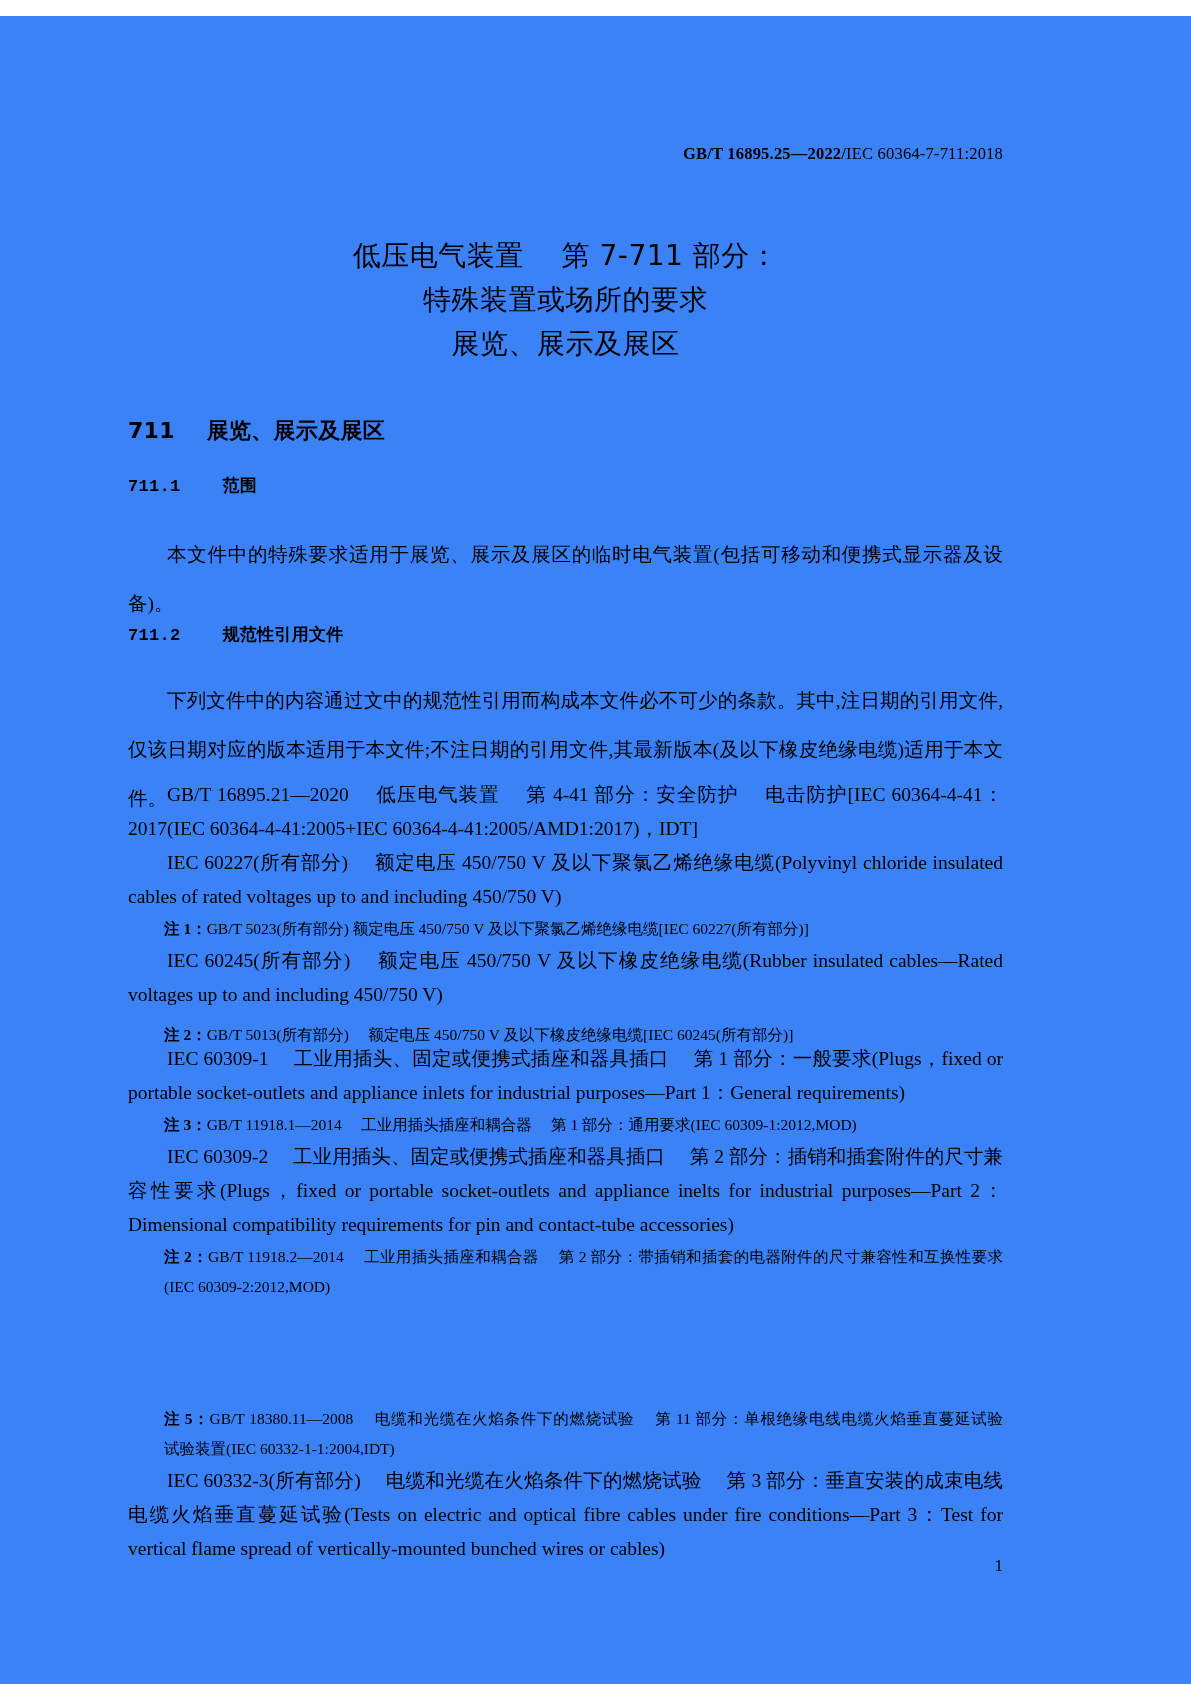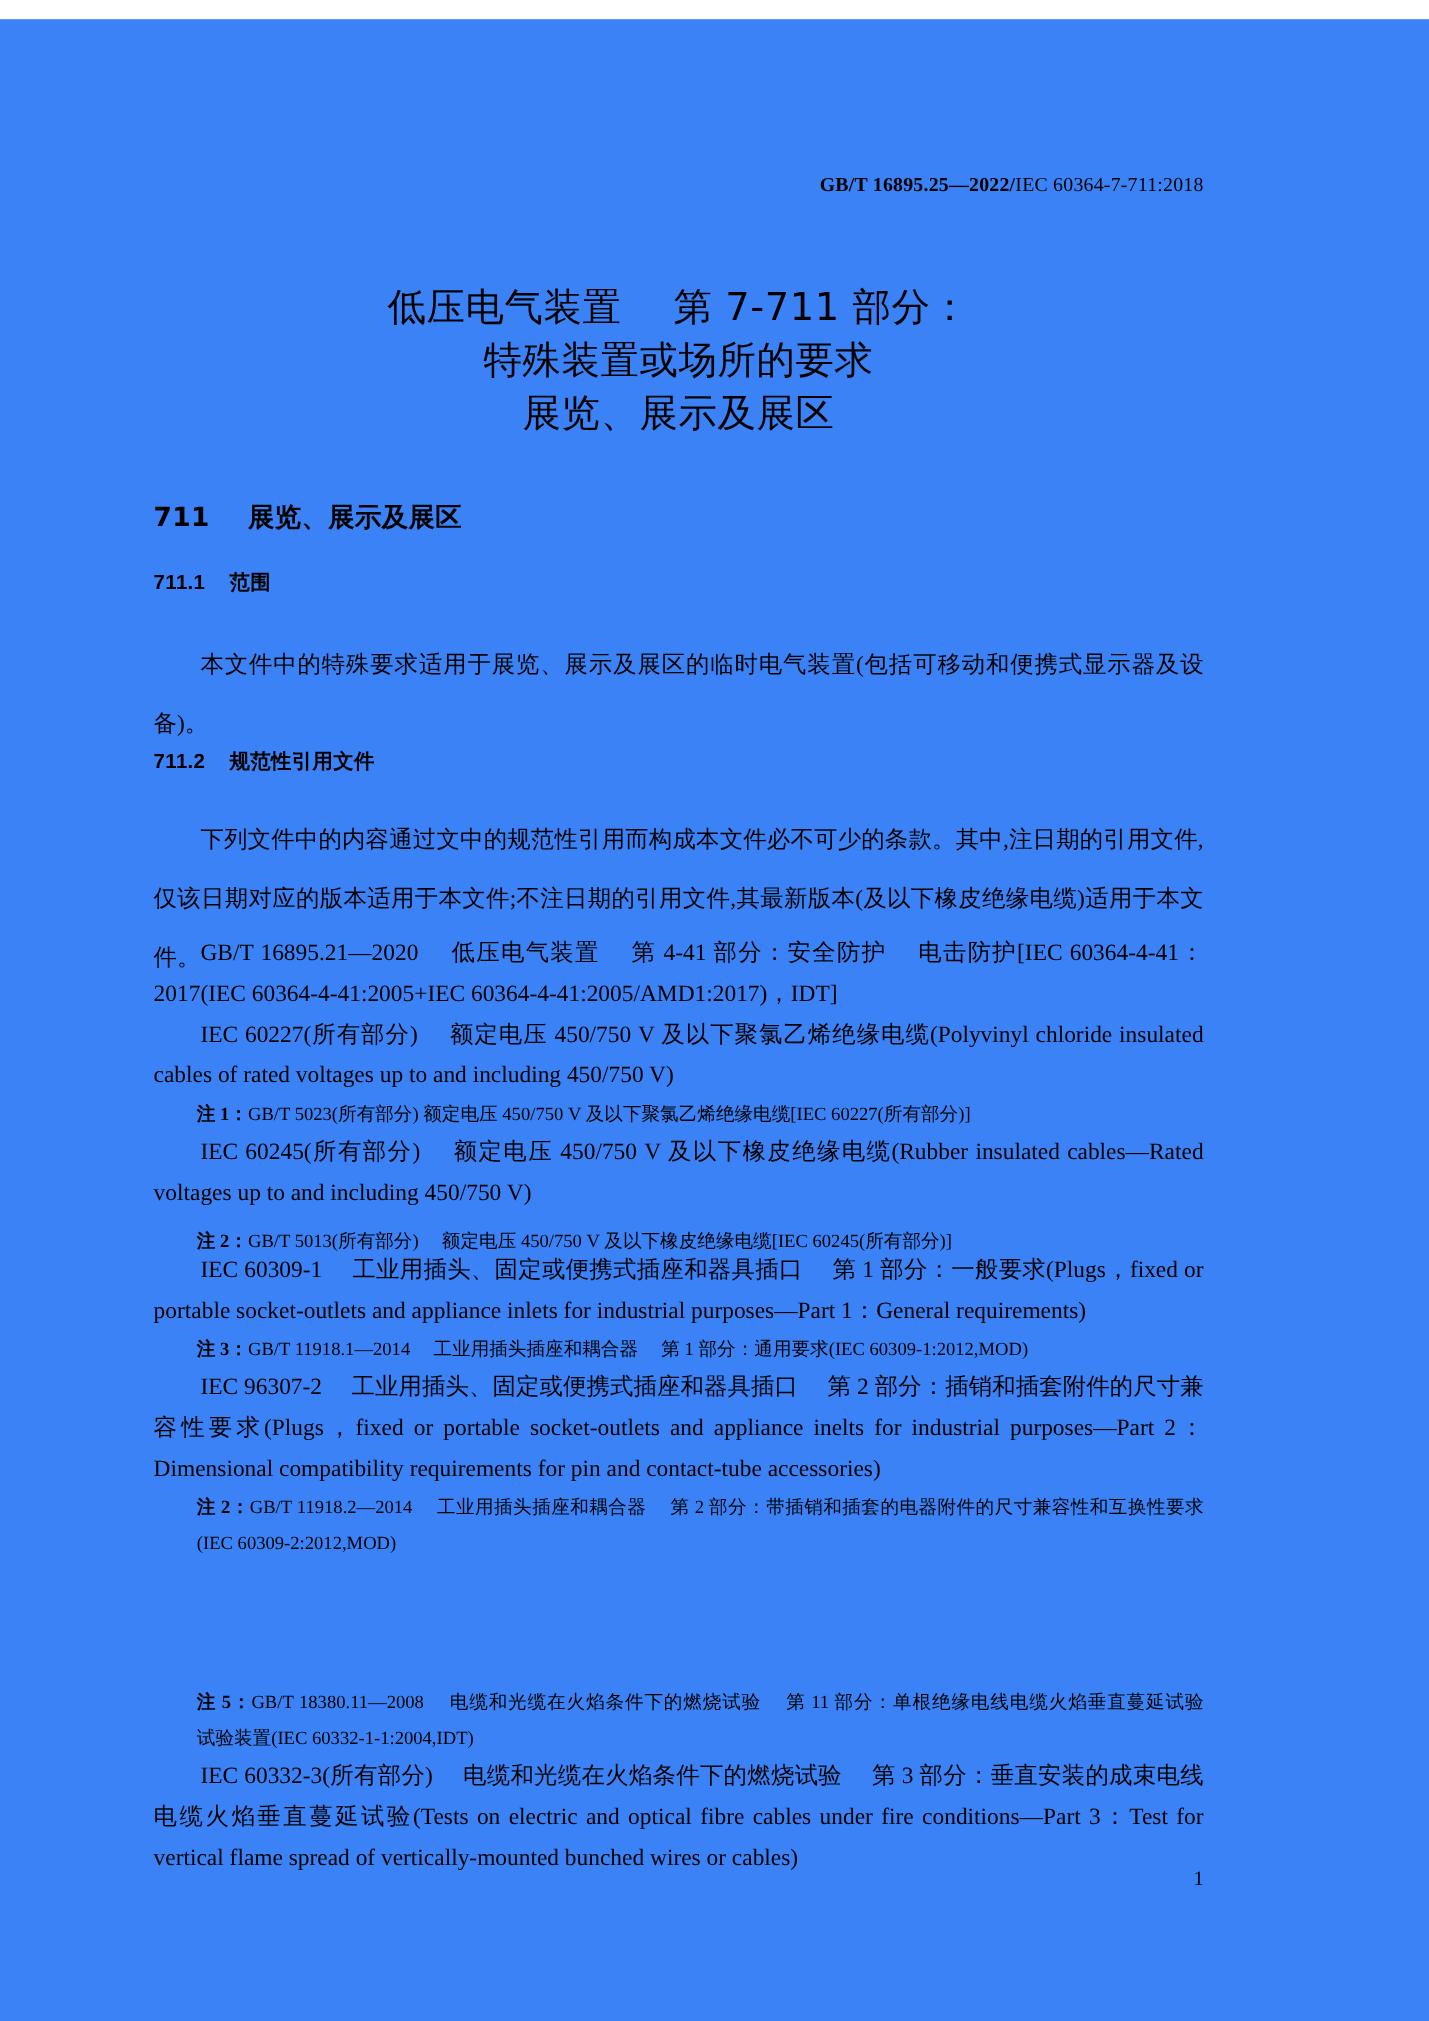--- a/index.html
+++ b/index.html
@@ -44,42 +44,42 @@
   }
 
   
   .title-block {
     position: absolute;
     top: 218px;
     left: 0;
     width: 875px;
     text-align: center;
     font-family: "DejaVu Sans", "Liberation Sans", sans-serif;
-    font-size: 32px;
+    font-size: 28px;
     line-height: 44px;
     letter-spacing: 0.5px;
   }
   .title-line {
     white-space: pre;
   }
 
   
   .h1 {
     position: absolute;
     left: 0;
     font-family: "DejaVu Sans", "Liberation Sans", sans-serif;
     font-size: 22px;
     font-weight: bold;
     white-space: pre;
     letter-spacing: 0.3px;
   }
   .h2 {
     position: absolute;
     left: 0;
-    font-family: Liberation Sans, sans-serif;
+    font-family: Liberation Mono, monospace;
     font-size: 17px;
     font-weight: bold;
     white-space: pre;
     letter-spacing: 0.3px;
   }
 
   
   .para {
     position: absolute;
     left: 0;
@@ -160,21 +160,21 @@
     <div class="note" style="top:898px;"><b>注 1：</b><span>GB/T 5023(所有部分) 额定电压 450/750 V 及以下聚氯乙烯绝缘电缆[IEC 60227(所有部分)]</span></div>
 
     <div class="ref" style="top:928px;">IEC 60245(所有部分)　 额定电压 450/750 V 及以下橡皮绝缘电缆(Rubber insulated cables—Rated voltages up to and including 450/750 V)</div>
 
     <div class="note" style="top:1004px;"><b>注 2：</b><span>GB/T 5013(所有部分)　 额定电压 450/750 V 及以下橡皮绝缘电缆[IEC 60245(所有部分)]</span></div>
 
     <div class="ref" style="top:1026px;">IEC 60309-1　 工业用插头、固定或便携式插座和器具插口　 第 1 部分：一般要求(Plugs，fixed or portable socket-outlets and appliance inlets for industrial purposes—Part 1：General requirements)</div>
 
     <div class="note" style="top:1094px;"><b>注 3：</b><span>GB/T 11918.1—2014　 工业用插头插座和耦合器　 第 1 部分：通用要求(IEC 60309-1:2012,MOD)</span></div>
 
-    <div class="ref" style="top:1124px;">IEC 96307-2　 工业用插头、固定或便携式插座和器具插口　 第 2 部分：插销和插套附件的尺寸兼容性要求(Plugs，fixed or portable socket-outlets and appliance inelts for industrial purposes—Part 2：Dimensional compatibility requirements for pin and contact-tube accessories)</div>
+    <div class="ref" style="top:1124px;">IEC 60309-2　 工业用插头、固定或便携式插座和器具插口　 第 2 部分：插销和插套附件的尺寸兼容性要求(Plugs，fixed or portable socket-outlets and appliance inelts for industrial purposes—Part 2：Dimensional compatibility requirements for pin and contact-tube accessories)</div>
 
     <div class="note" style="top:1226px;"><b>注 2：</b><span>GB/T 11918.2—2014　 工业用插头插座和耦合器　 第 2 部分：带插销和插套的电器附件的尺寸兼容性和互换性要求(IEC 60309-2:2012,MOD)</span></div>
 
 
     <div class="note" style="top:1388px;"><b>注 5：</b><span>GB/T 18380.11—2008　 电缆和光缆在火焰条件下的燃烧试验　 第 11 部分：单根绝缘电线电缆火焰垂直蔓延试验　 试验装置(IEC 60332-1-1:2004,IDT)</span></div>
 
     <div class="ref" style="top:1448px;">IEC 60332-3(所有部分)　 电缆和光缆在火焰条件下的燃烧试验　 第 3 部分：垂直安装的成束电线电缆火焰垂直蔓延试验(Tests on electric and optical fibre cables under fire conditions—Part 3：Test for vertical flame spread of vertically-mounted bunched wires or cables)</div>
 
     <div class="page-num" style="top:1540px;">1</div>
 

